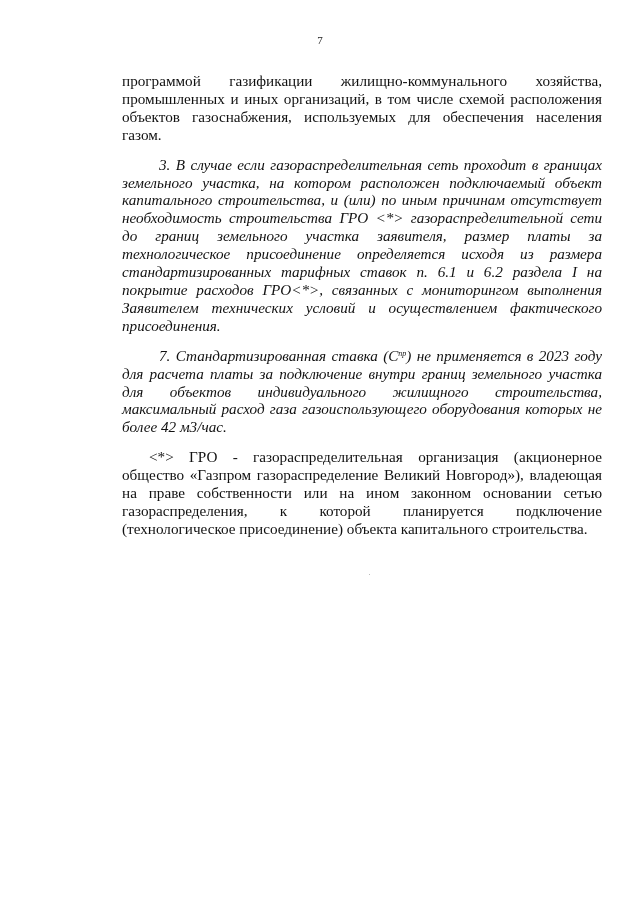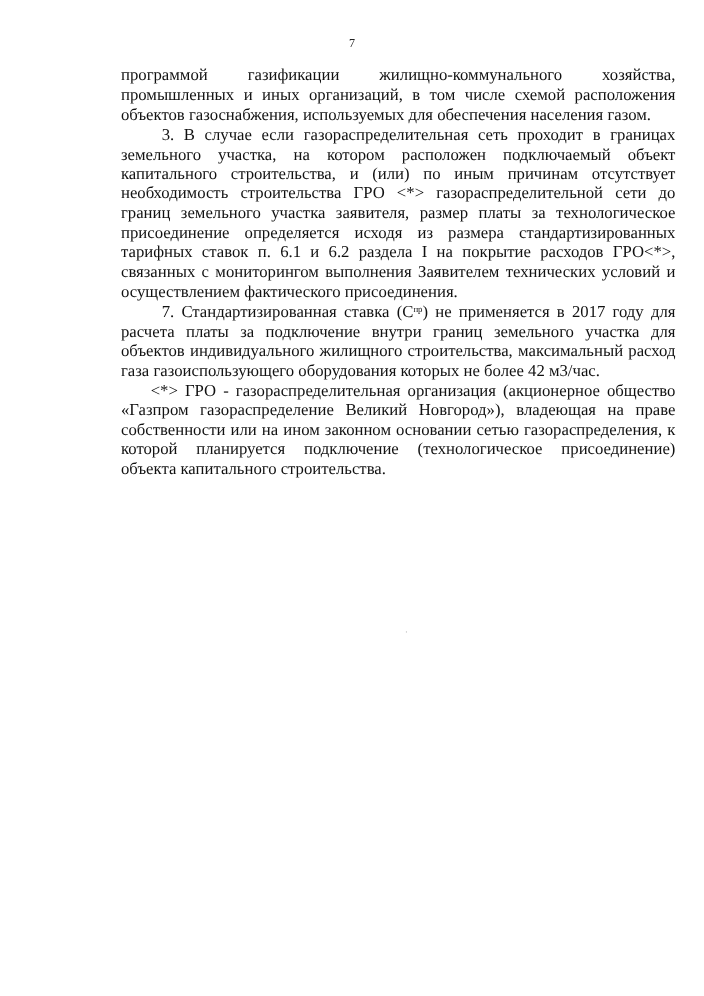--- a/index.html
+++ b/index.html
@@ -9,33 +9,33 @@
     font-family: "Liberation Serif", "DejaVu Serif", serif; color: #111;
   }
   .page-number {
     position: absolute; top: 34px; left: 0; width: 640px; text-align: center;
     font-size: 11px; color: #222;
   }
   .body-text {
     position: absolute; left: 110px; top: 60px; width: 504px;
     font-size: 15.2px; line-height: 17.9px; text-align: justify;
   }
-  .body-text p { margin: 0; }
-  .indent { text-indent: 37px; }
+  .body-text p { margin: 12px; }
+  .indent { text-indent: 37px; font-style: italic; }
   .indent-foot { text-indent: 27px; }
   sup { font-size: 8px; vertical-align: top; position: relative; top: -2px; }
   .dot { position: absolute; left: 369px; top: 574px; width: 1px; height: 1px; background: #bbb; }
 </style>
 </head>
 <body>
 
 <div class="page">
   <div class="page-number">7</div>
 
   <div class="body-text">
     <p>программой газификации жилищно-коммунального хозяйства, промышленных и иных организаций, в том числе схемой расположения объектов газоснабжения, используемых для обеспечения населения газом.</p>
     <p class="indent">3. В случае если газораспределительная сеть проходит в границах земельного участка, на котором расположен подключаемый объект капитального строительства, и (или) по иным причинам отсутствует необходимость строительства ГРО &lt;*&gt; газораспределительной сети до границ земельного участка заявителя, размер платы за технологическое присоединение определяется исходя из размера стандартизированных тарифных ставок п. 6.1 и 6.2 раздела I на покрытие расходов ГРО&lt;*&gt;, связанных с мониторингом выполнения Заявителем технических условий и осуществлением фактического присоединения.</p>
-    <p class="indent"><span>7. Стандартизированная ставка (С</span><sup>пр</sup><span>) не применяется в 2017 году для расчета платы за подключение внутри границ земельного участка для объектов индивидуального жилищного строительства, максимальный расход газа газоиспользующего оборудования которых не более 42 м3/час.</span></p>
+    <p class="indent"><span>7. Стандартизированная ставка (С</span><sup>пр</sup><span>) не применяется в 2023 году для расчета платы за подключение внутри границ земельного участка для объектов индивидуального жилищного строительства, максимальный расход газа газоиспользующего оборудования которых не более 42 м3/час.</span></p>
     <p class="indent-foot">&lt;*&gt; ГРО - газораспределительная организация (акционерное общество «Газпром газораспределение Великий Новгород»), владеющая на праве собственности или на ином законном основании сетью газораспределения, к которой планируется подключение (технологическое присоединение) объекта капитального строительства.</p>
   </div>
 
   <div class="dot"></div>
 </div>
 
 </body></html>

